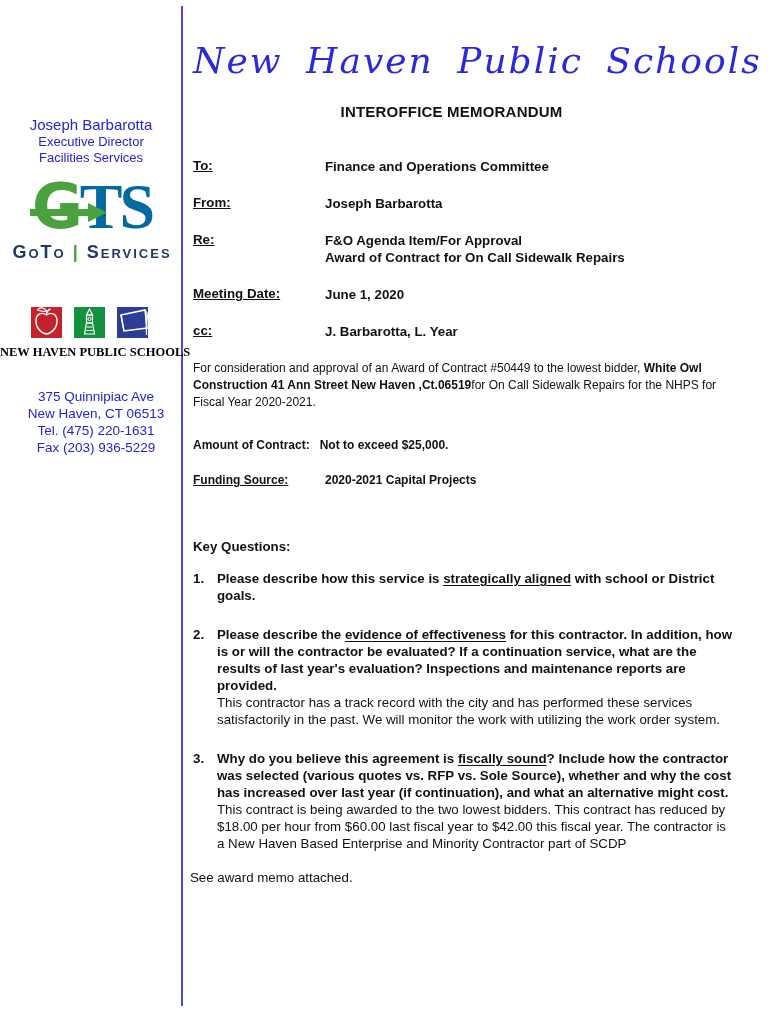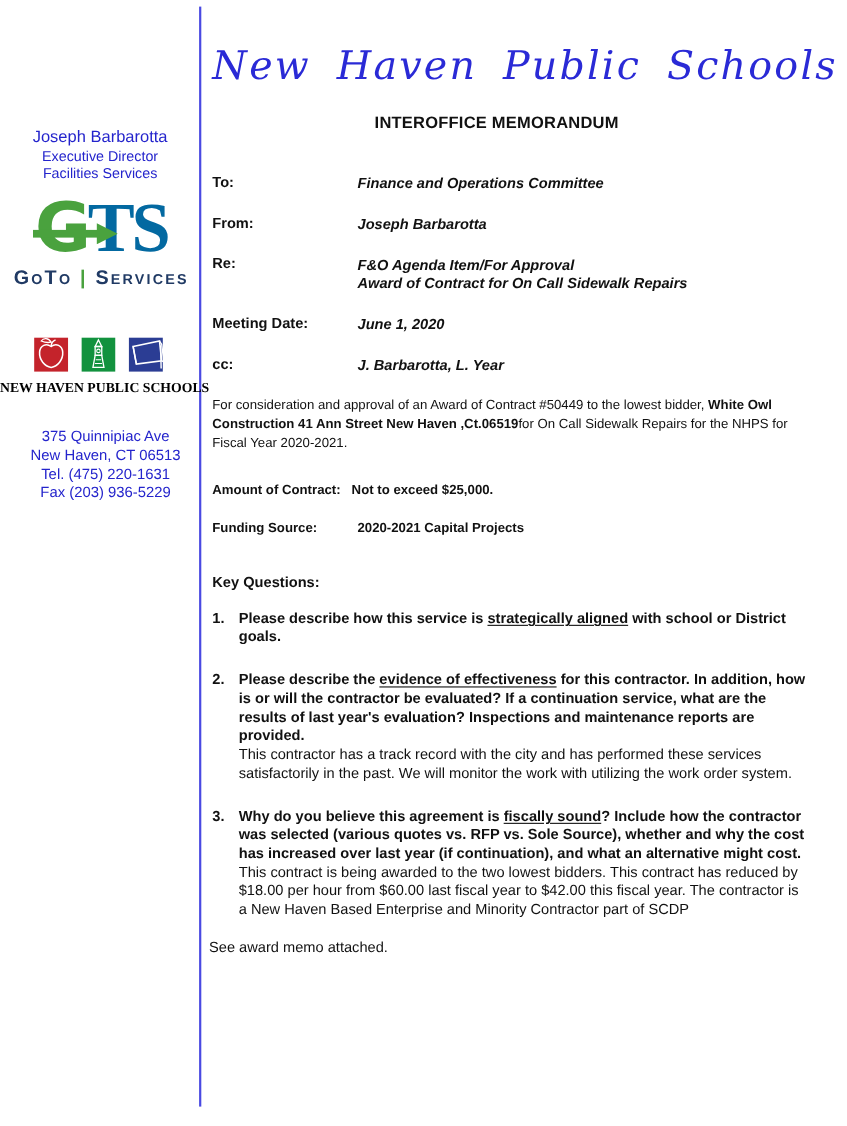--- a/index.html
+++ b/index.html
@@ -32,29 +32,29 @@
   .main { position:absolute; left:193px; top:0; width:547px; }
   .doc-title {
     margin-top:40px; text-align:center;
     font-family:"DejaVu Serif", serif; font-style:italic;
     font-size:36px; color:#2a2ad6; letter-spacing:2px; word-spacing:10px;
     white-space:nowrap;
   }
   .memo-heading { margin-top:22px; text-align:center; font-weight:700; font-size:15px; letter-spacing:0.2px; padding-right:30px; }
   .fields { margin-top:38px; font-size:13.3px; }
   .frow { display:flex; margin-bottom:20px; }
-  .flabel { width:132px; font-weight:700; flex:0 0 132px; }
-  .fvalue { font-weight:700; line-height:17px;font-style:italic; }
+  .flabel { width:132px; font-weight:700; flex:0 0 132px;text-decoration:underline; }
+  .fvalue { font-weight:700; line-height:17px; }
   .body-copy { font-size:12px; line-height:17px; width:540px; }
   .intro { margin-top:17px; }
   .amount-row { margin-top:26px; font-weight:700; }
   .amount-row .gap { display:inline-block; width:10px; }
   .funding-row { margin-top:18px; display:flex; font-weight:700; }
   .funding-row .flabel { width:132px; }
-  .keyq { margin-top:33px; font-weight:700; font-size:13.3px; }
+  .keyq { margin-top:50px; font-weight:700; font-size:13.3px; }
   .qblock { display:flex; margin-top:16px; }
   .qnum { flex:0 0 24px; font-weight:700; font-size:13.3px; line-height:17px; }
   .qbody { width:516px; font-size:13.3px; line-height:17px; }
   .qlead { font-weight:700; }
   .qlead u { text-underline-offset:2px; }
   .closing { margin-top:18px; font-size:13.3px; margin-left:-3px; }
 </style>
 </head>
 <body>
 

